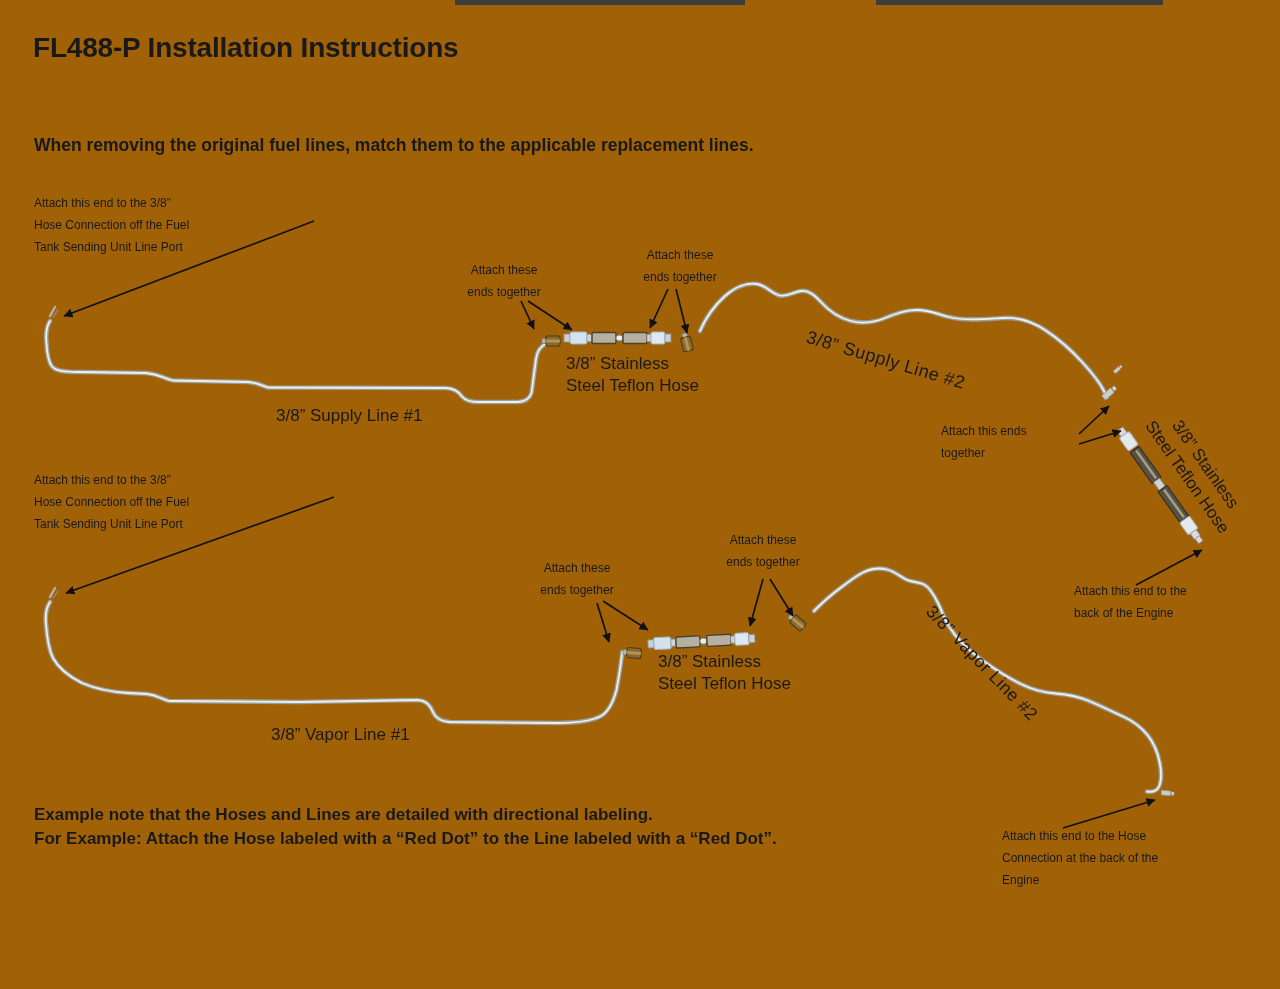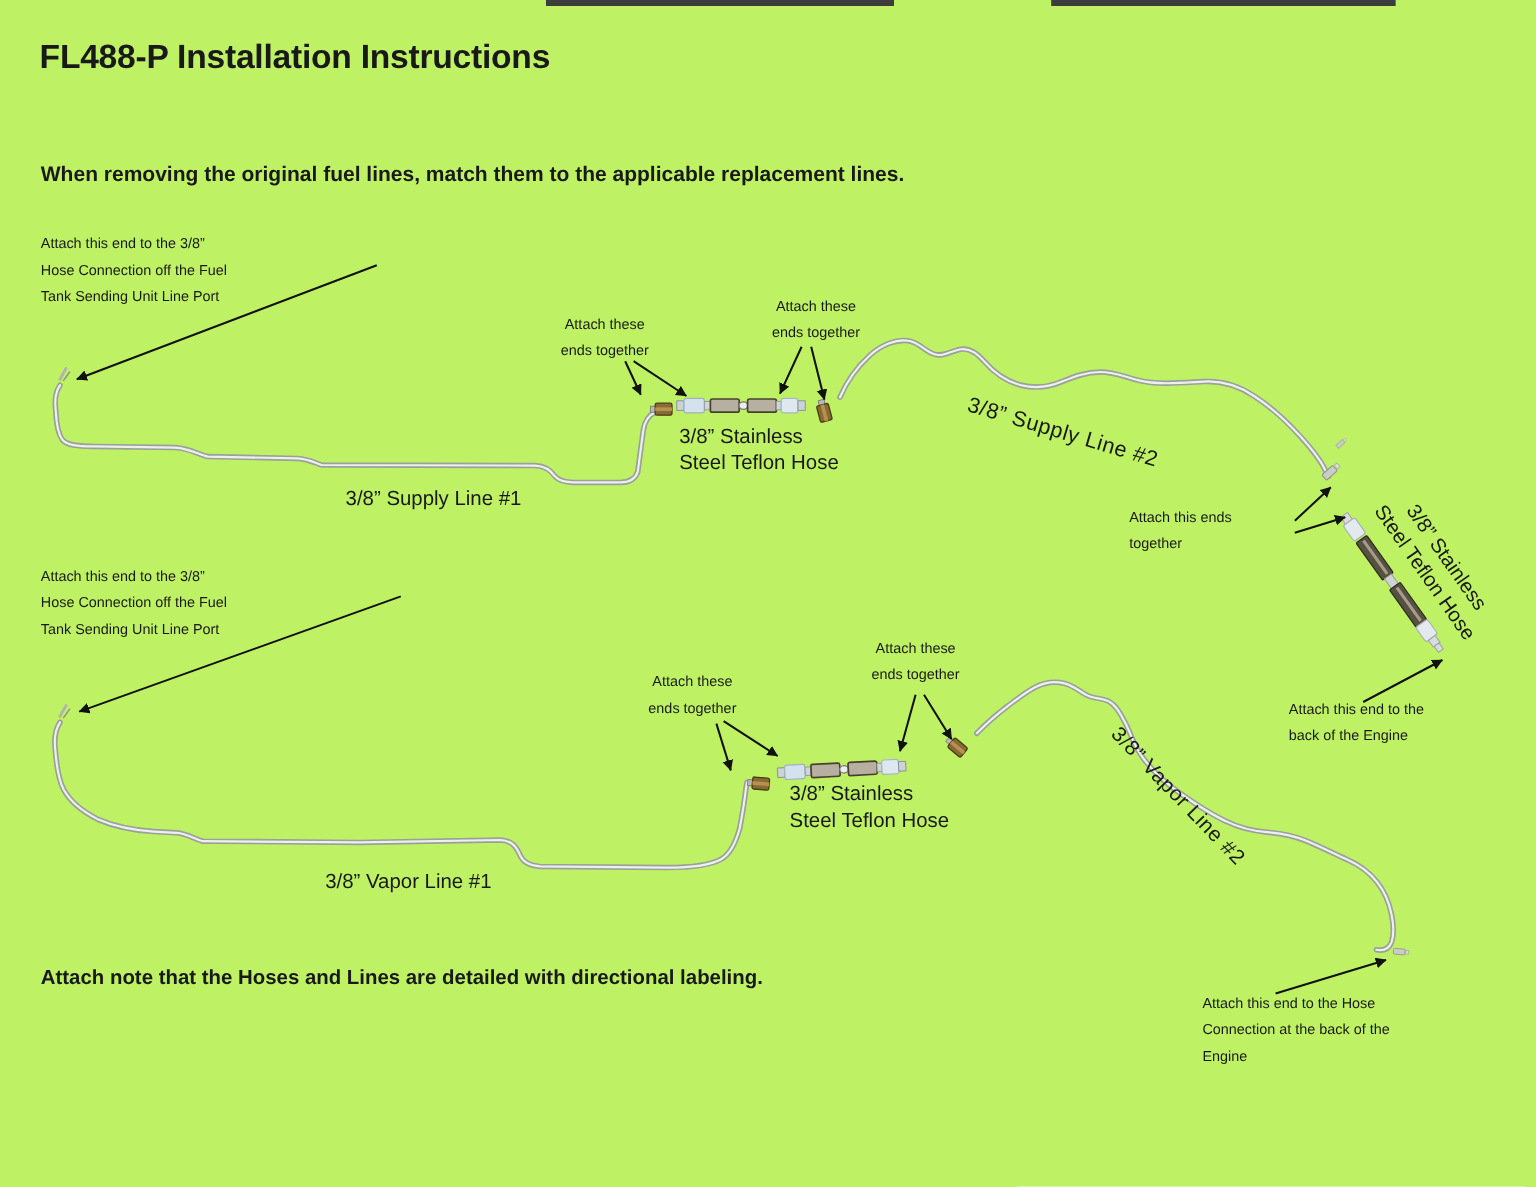--- a/index.html
+++ b/index.html
@@ -1,17 +1,17 @@
 <!DOCTYPE html>
 <html><head>
 <meta charset="utf-8">
 <style>
   html,body{margin:0;padding:0;background:#ffffff;}
   .canvas{
-    position:relative;width:1280px;height:989px;background:#bef264;
+    position:relative;width:1280px;height:989px;background:#a16207;
     font-family:"Liberation Sans", sans-serif;color:#191919;overflow:hidden;
   }
   .bar{position:absolute;top:0;height:5px;background:#3d3d3d;}
   .title{position:absolute;left:33px;top:32px;font-size:28px;font-weight:bold;white-space:nowrap;letter-spacing:-0.2px;}
   .subhead{position:absolute;left:33px;top:80px;font-size:17.5px;font-weight:bold;white-space:nowrap;}
   .intro{position:absolute;left:34px;top:135px;font-size:17.5px;font-weight:bold;white-space:nowrap;text-align:right;}
   .note{position:absolute;left:34px;font-size:17px;font-weight:bold;white-space:nowrap;}
   .lbl{position:absolute;font-size:12px;line-height:22px;color:#191919;}
   .lbl div{white-space:nowrap;}
   .lbl.c{text-align:center;}
@@ -146,21 +146,21 @@
   <div class="lbl c" style="left:624px;top:244px;width:112px;">
     <div>Attach these</div>
     <div>ends together</div>
   </div>
 
   <div class="lbl" style="left:566px;top:353px;font-size:17px;">
     <div>3/8” Stainless</div>
     <div>Steel Teflon Hose</div>
   </div>
 
-  <div class="lbl" style="left:276px;top:405px;font-size:17px;margin-left:12px;">
+  <div class="lbl" style="left:276px;top:405px;font-size:17px;">
     <div>3/8” Supply Line #1</div>
   </div>
 
   <div class="lbl" style="left:810px;top:326px;font-size:18px;transform:rotate(16.5deg);transform-origin:left top;letter-spacing:0.5px;">
     <div>3/8” Supply Line #2</div>
   </div>
 
   <div class="lbl" style="left:941px;top:420px;">
     <div>Attach this ends</div>
     <div>together</div>
@@ -204,15 +204,16 @@
   <div class="lbl c" style="left:897px;top:652px;width:170px;font-size:17.5px;transform:rotate(46deg);transform-origin:center center;letter-spacing:0.5px;">
     <div>3/8” Vapor Line #2</div>
   </div>
 
   <div class="lbl" style="left:970px;top:825px;margin-left:32px;">
     <div>Attach this end to the Hose</div>
     <div>Connection at the back of the</div>
     <div>Engine</div>
   </div>
 
-  <div class="note" style="top:805px;">Attach note that the Hoses and Lines are detailed with directional labeling.</div>
+  <div class="note" style="top:805px;">Example note that the Hoses and Lines are detailed with directional labeling.</div>
+  <div class="note" style="top:829px;">For Example: Attach the Hose labeled with a “Red Dot” to the Line labeled with a “Red Dot”.</div>
 
 </div>
 
 </body></html>

